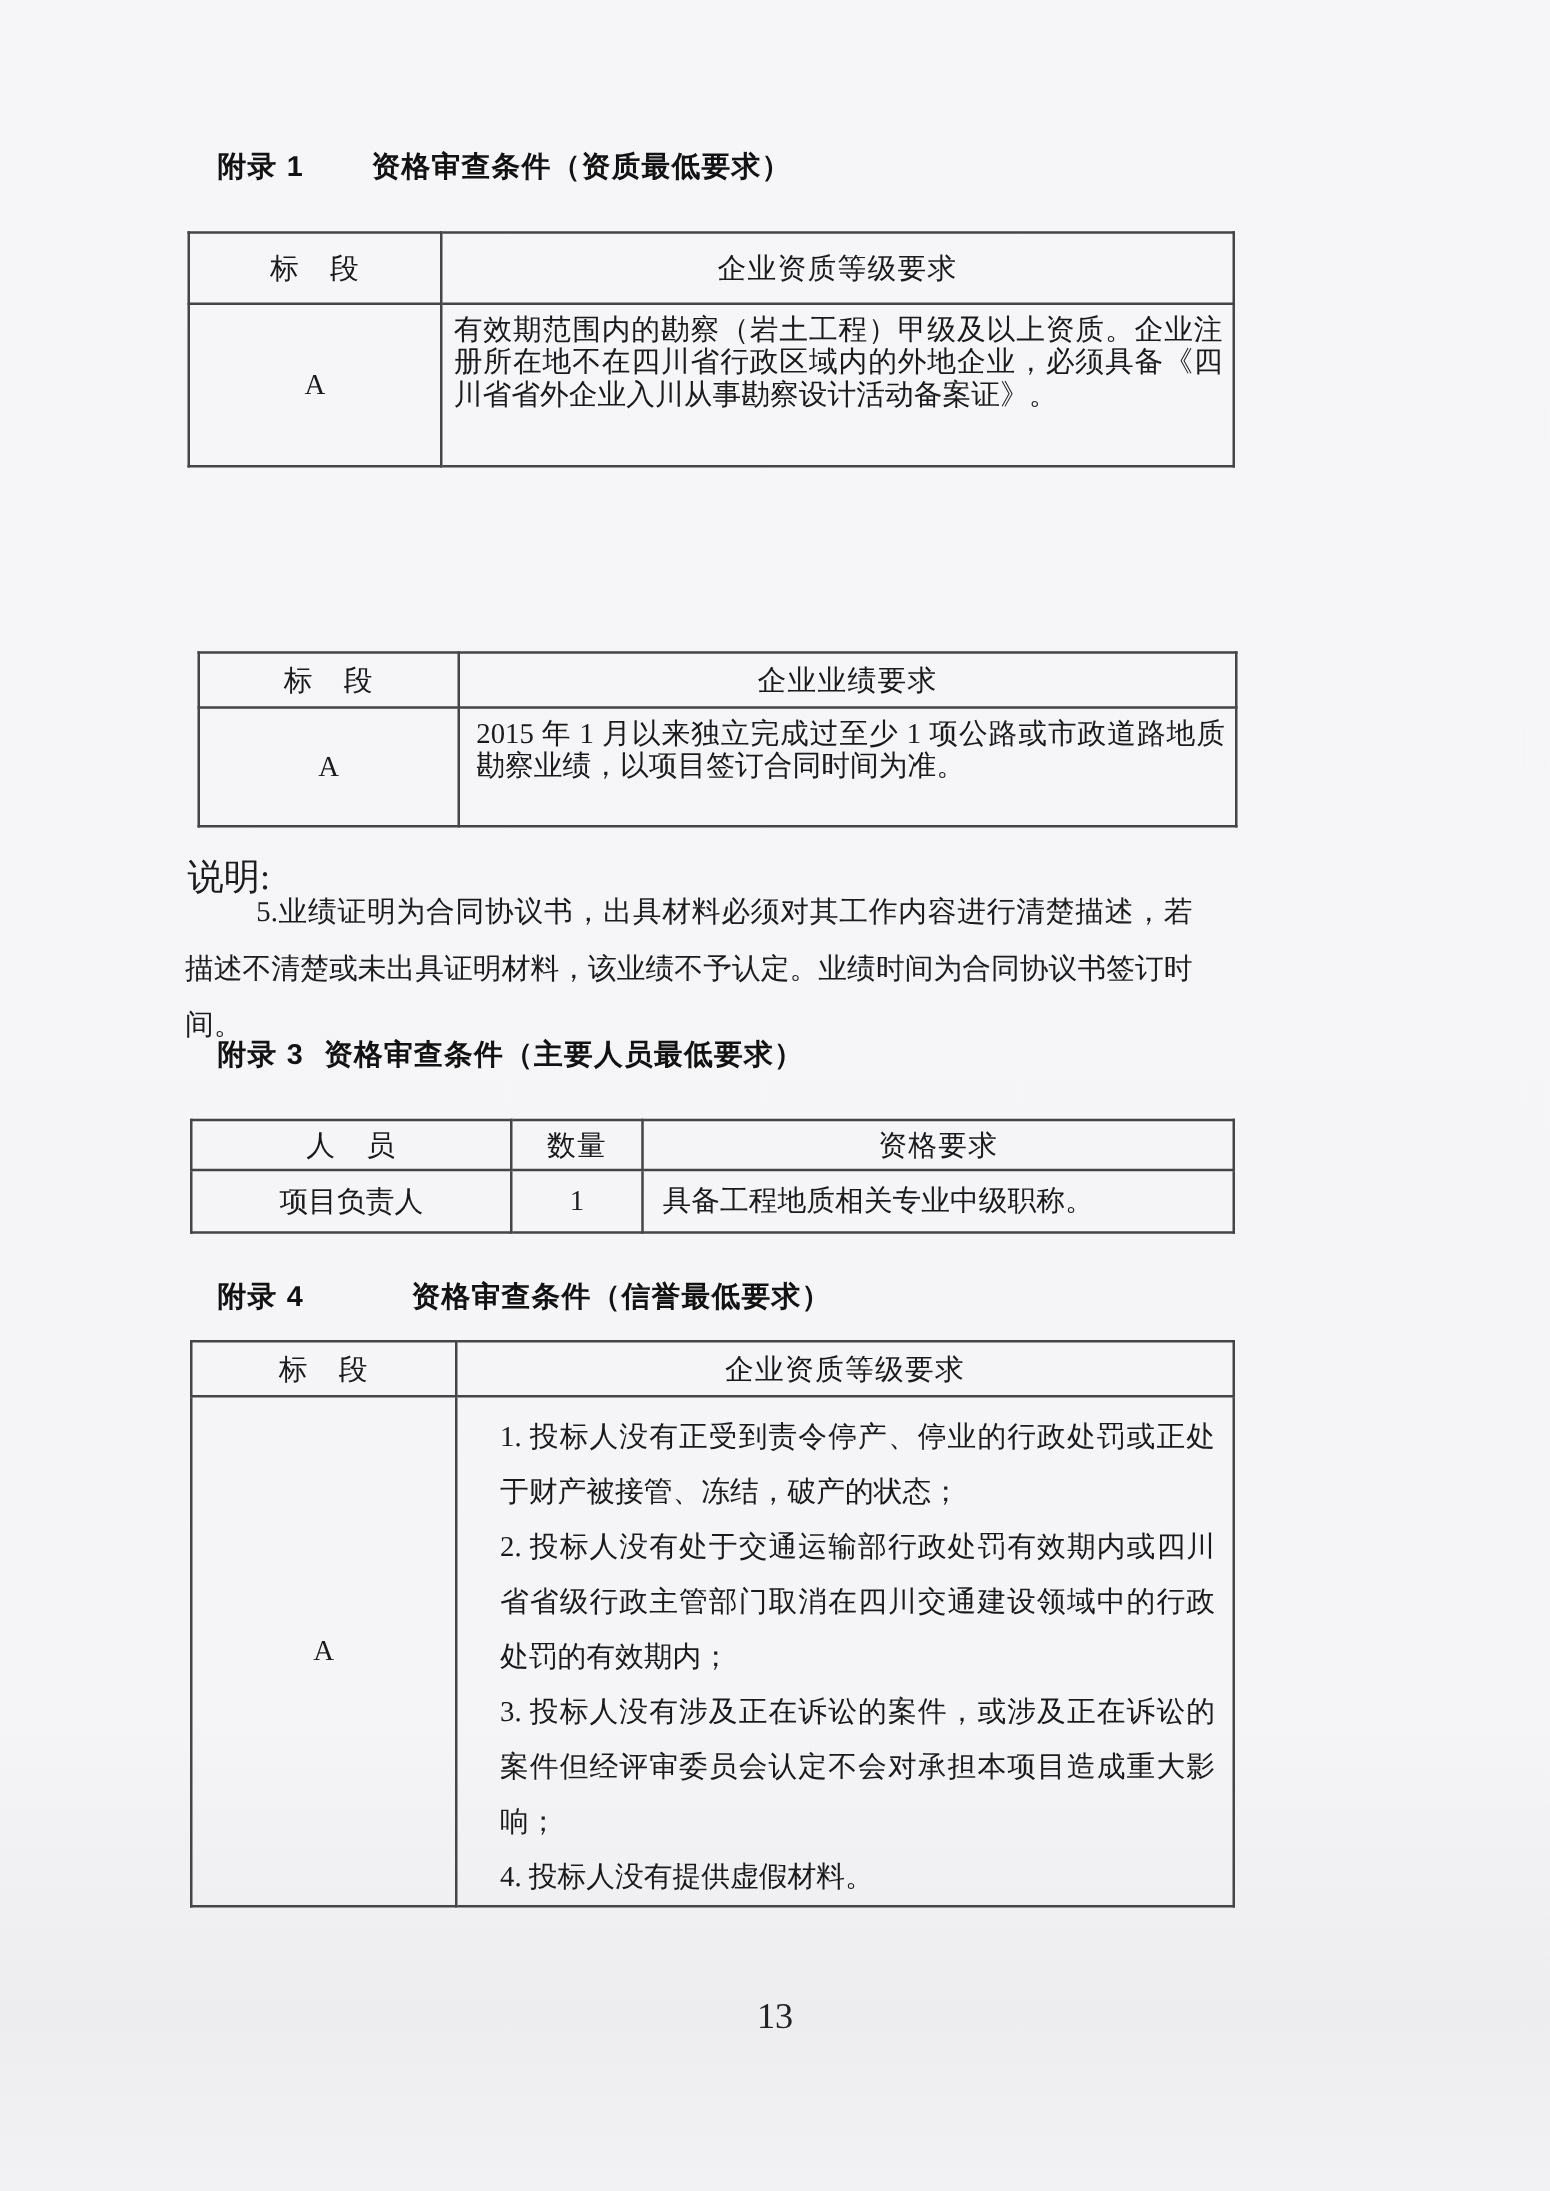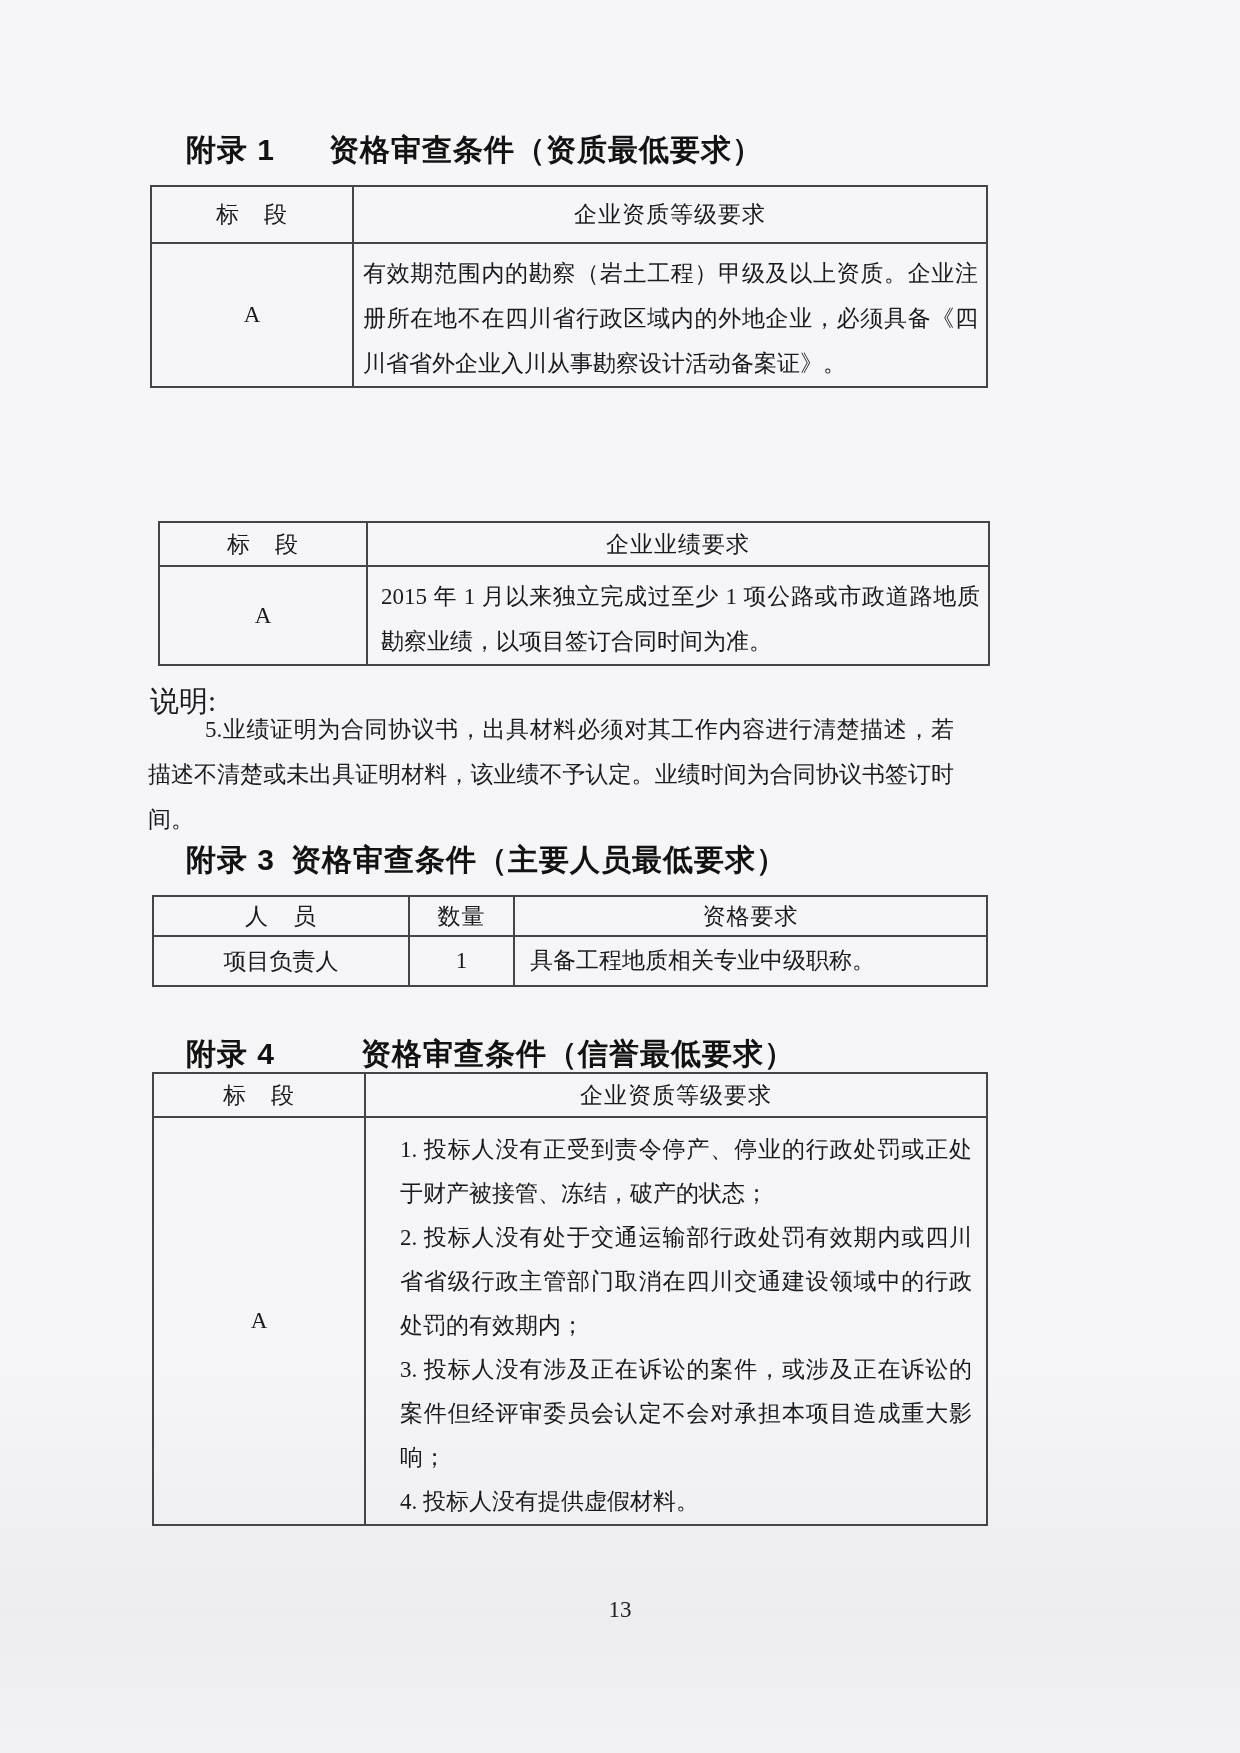--- a/index.html
+++ b/index.html
@@ -13,26 +13,26 @@
     width:1240px;
     height:1753px;
     margin:0 auto;
     overflow:hidden;
     background:linear-gradient(180deg,#f6f6f8 0%,#f5f5f7 78%,#ededf0 92%,#f2f2f4 100%);
   }
   
   .app-title{
     position:absolute;
     left:170px;
-    margin:16px;
+    margin:4px;
     display:flex;
     align-items:flex-start;
     font-family:"Liberation Sans","DejaVu Sans",sans-serif;
     font-weight:700;
-    font-size:30px;
+    font-size:23px;
     letter-spacing:1px;
     color:#121212;
     white-space:nowrap;
   }
   .app-title .t-label{flex:none;}
   .t1{top:114px;} .t1 .t-label{margin-right:54px;}
   .t2{top:456px;} .t2 .t-label{margin-right:90px;}
   .t3{top:824px;} .t3 .t-label{margin-right:16px;}
   .t4{top:1018px;} .t4 .t-label{margin-right:86px;}
   
@@ -46,21 +46,21 @@
   .doc-table th,.doc-table td{
     border:2px solid #454547;
     font-weight:normal;
     padding:0;
   }
   .doc-table th{vertical-align:middle;letter-spacing:1px;}
   .doc-table td.sec{text-align:center;vertical-align:middle;}
   .doc-table td.req{
     text-align:left;
     vertical-align:top;
-    line-height:45px;
+    line-height:26px;
     padding:7px 8px 0 9px;
     text-align:justify;
   }
   .tbl1{top:185px;left:150px;width:838px;}
   .tbl1 thead tr{height:57px;}
   .tbl1 tbody tr{height:130px;}
   .tbl2{top:521px;left:158px;width:832px;}
   .tbl2 thead tr{height:44px;}
   .tbl2 tbody tr{height:95px;}
   .tbl2 td.req{padding-left:13px;}
@@ -80,21 +80,21 @@
     font-size:29px;margin:0;
   }
   .notes-para{
     position:absolute;top:707px;left:148px;width:806px;
     font-size:23px;line-height:45px;margin:0;
     text-indent:57px;text-align:justify;
   }
   
   .page-number{
     position:absolute;top:1597px;left:0;width:1240px;
-    text-align:center;font-size:23px;color:#222;
+    text-align:center;font-size:29px;color:#222;
   }
 </style>
 </head>
 <body>
 
 <div class="page">
 
   <h2 class="app-title t1">
     <span class="t-label">附录 1</span>
     <span class="t-text">资格审查条件（资质最低要求）</span>

